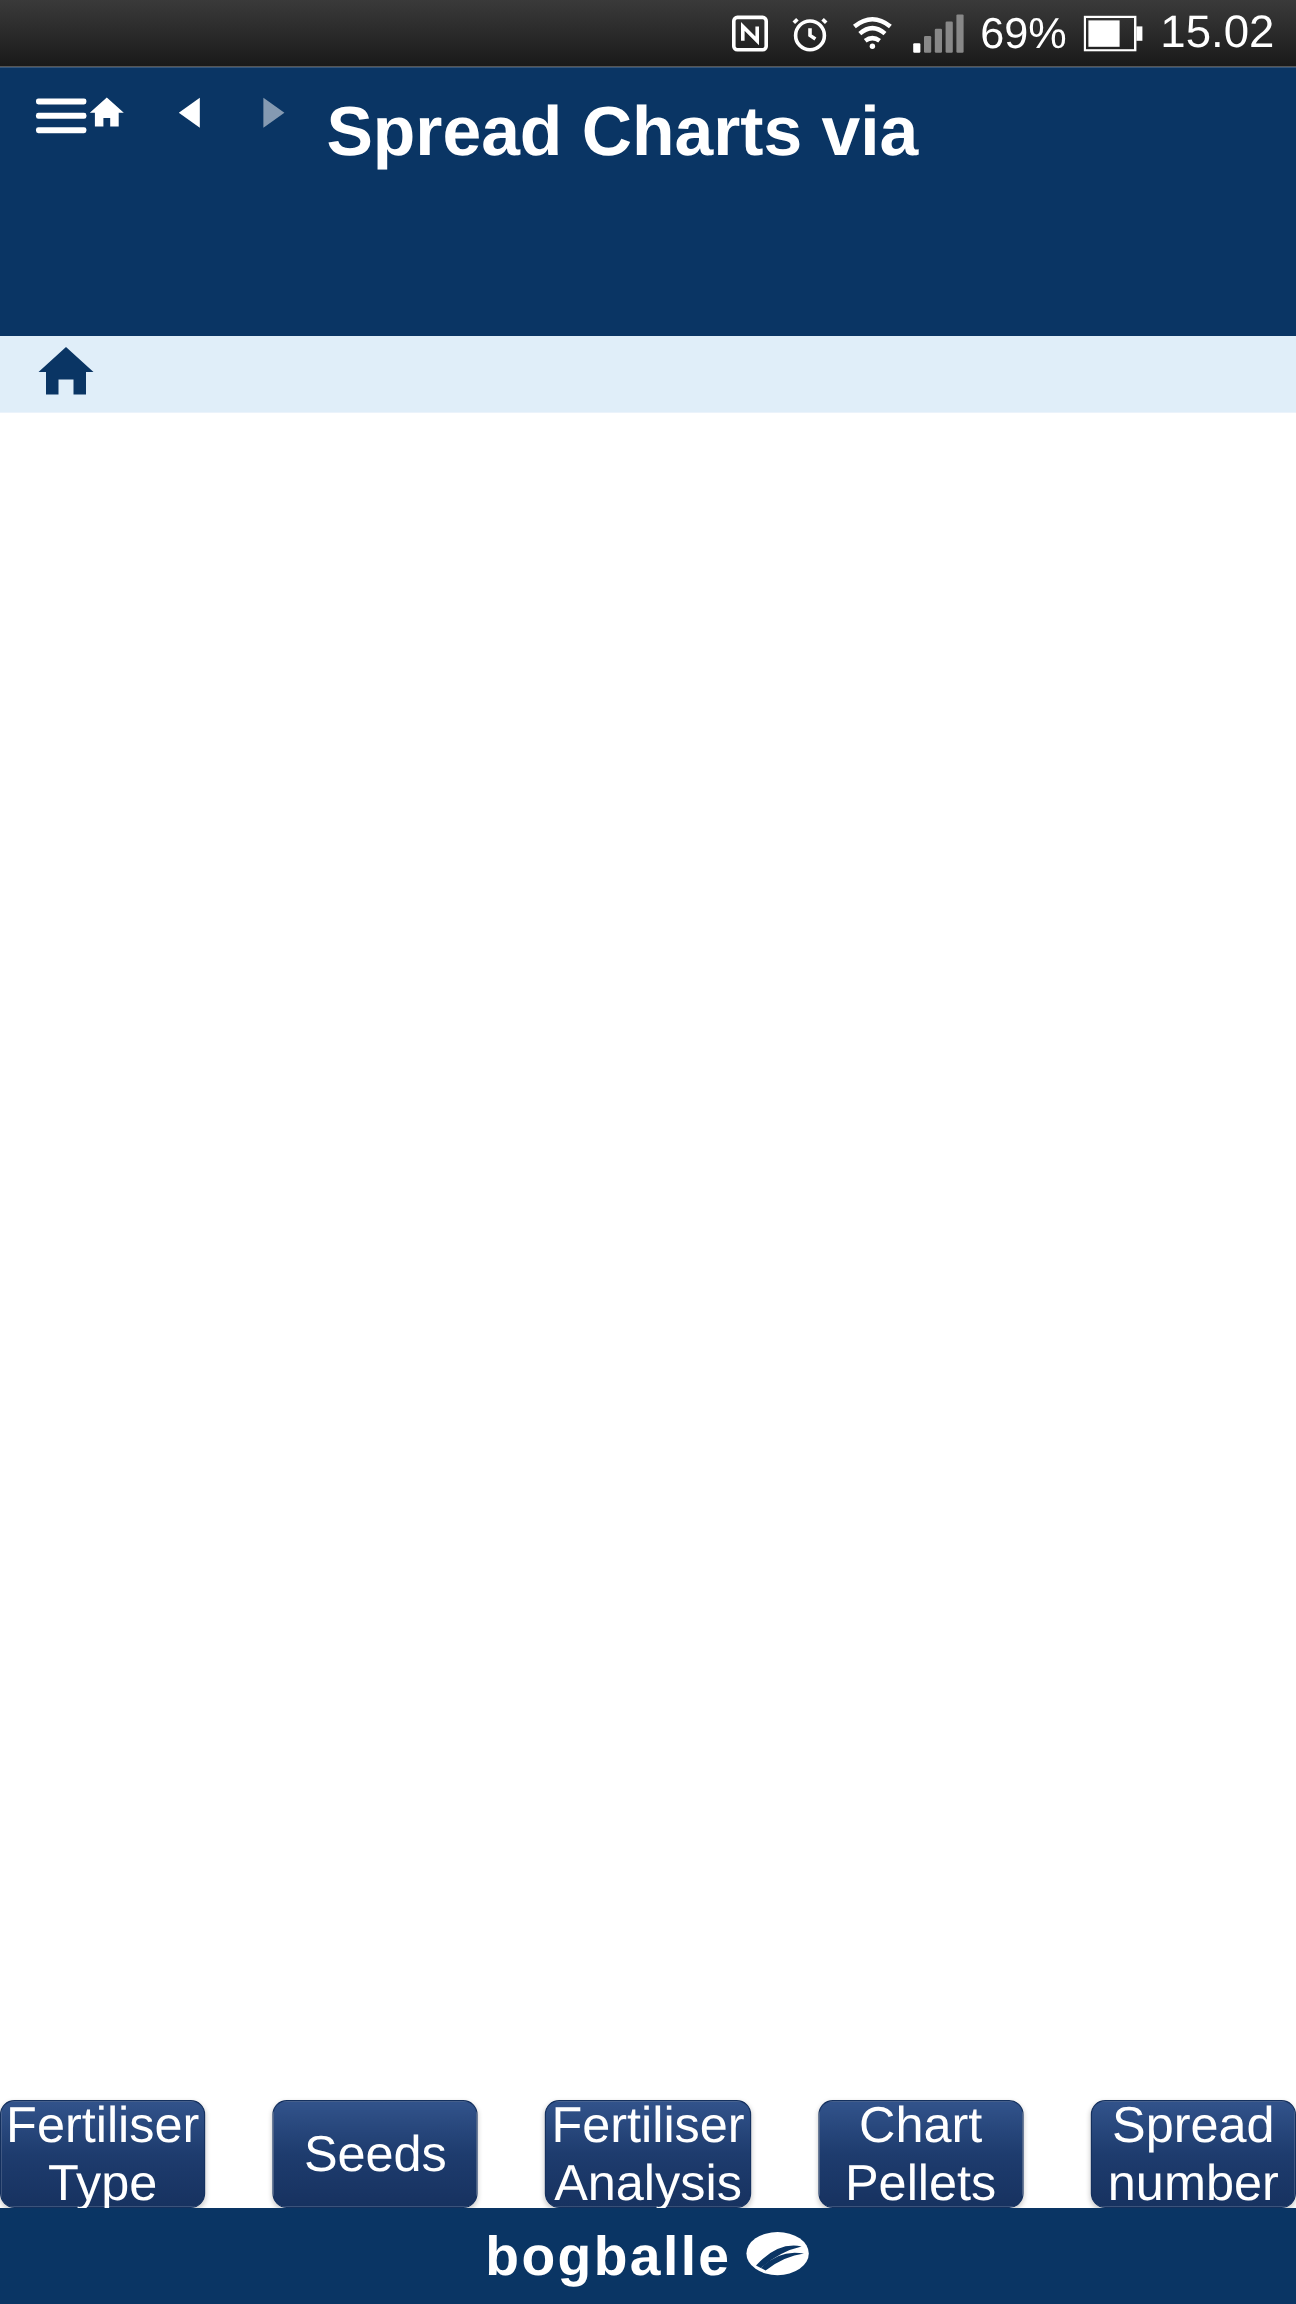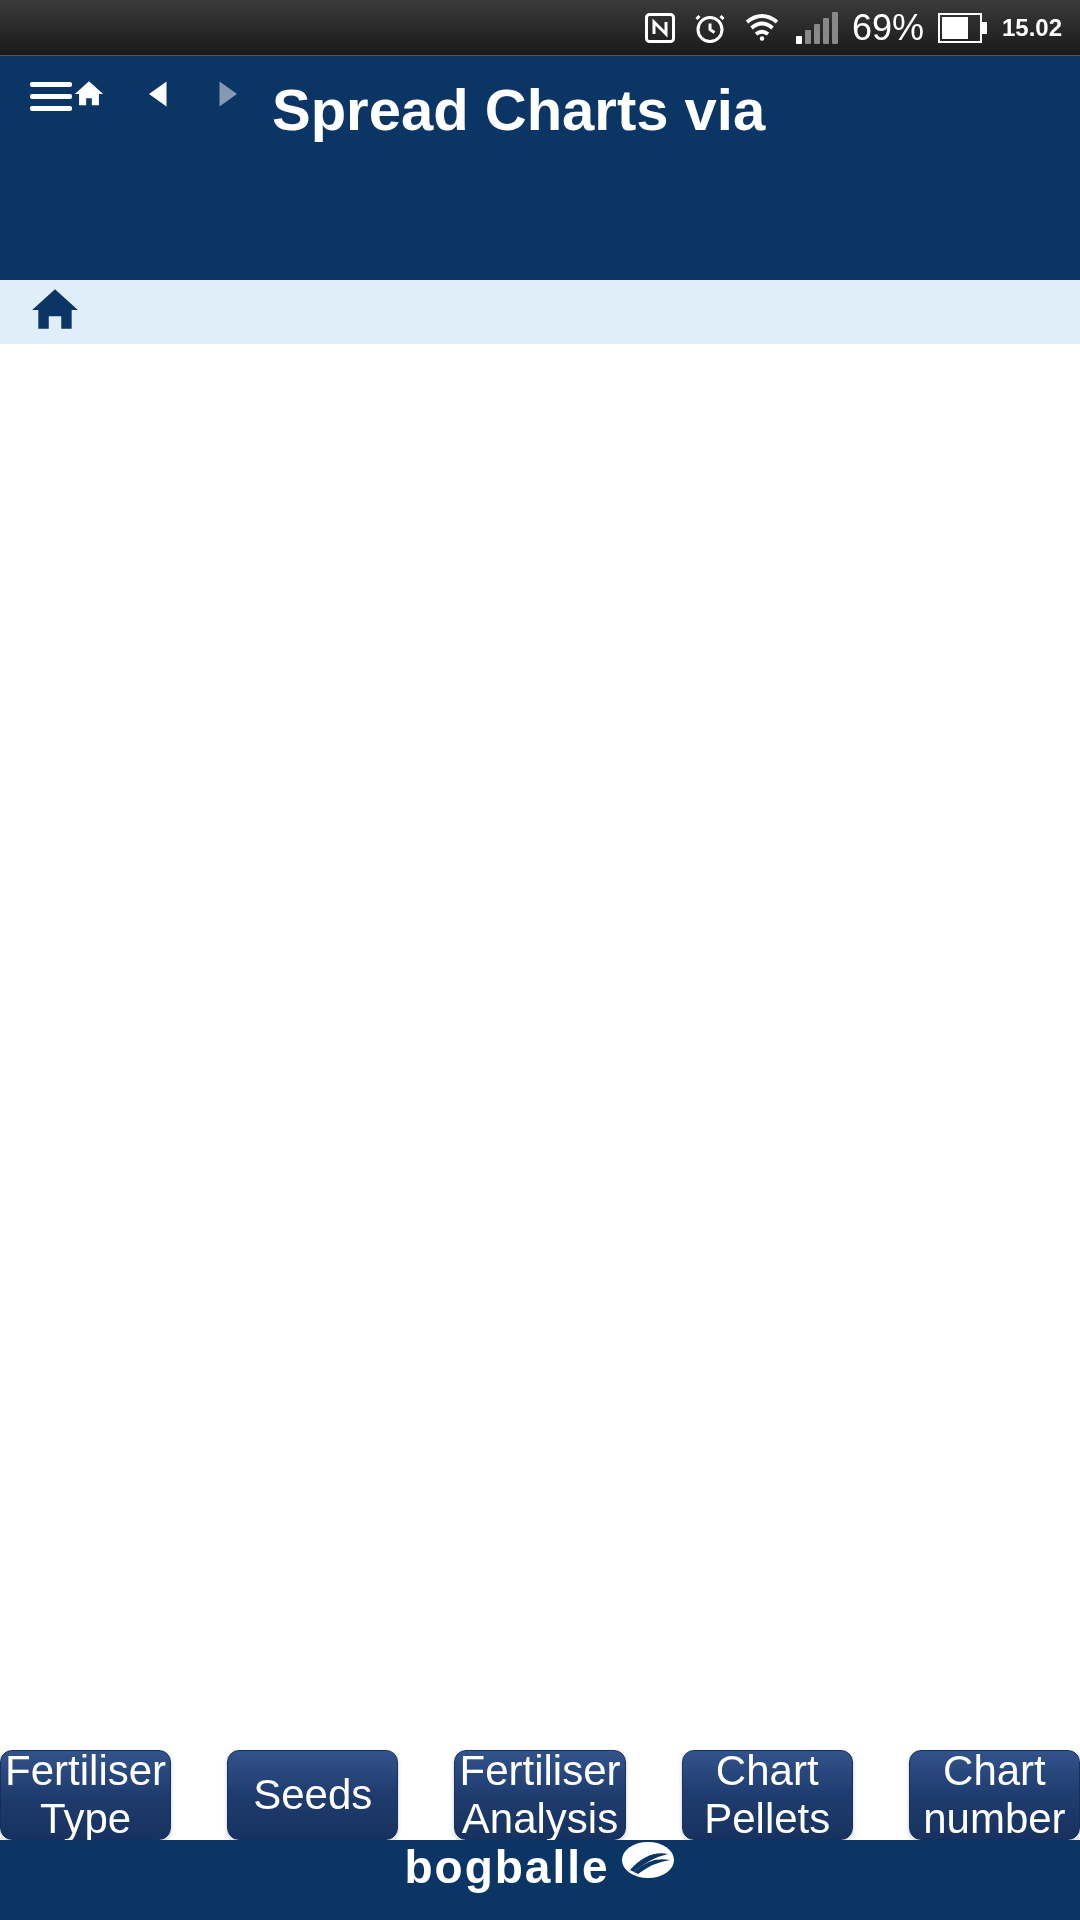--- a/index.html
+++ b/index.html
@@ -36,23 +36,22 @@
       display: flex;
       align-items: center;
     }
     
     .status-bar .battery-text {
       font-size: 36px;
       color: #ffffff;
     }
     
     .status-bar .time-text {
-      font-size: 24px;
-      color: #ffffff;
-      font-weight: bold;
+      font-size: 38px;
+      color: #ffffff;
     }
     
     
     .app-header {
       background: #0a3564;
       height: 224px;
       display: flex;
       flex-direction: row;
     }
     
@@ -134,21 +133,21 @@
       justify-content: center;
       cursor: pointer;
       box-shadow: 0 2px 4px rgba(0,0,0,0.2);
     }
     
     
     .footer {
       height: 80px;
       background: #0a3564;
       display: flex;
-      align-items: flex-start;
+      align-items: center;
       justify-content: center;
       gap: 10px;
     }
     
     .footer-logo-text {
       color: #ffffff;
       font-size: 46px;
       font-weight: bold;
       letter-spacing: 2px;
       font-family: 'Arial Black', Arial, sans-serif;
@@ -272,21 +271,21 @@
   <button class="menu-button">
     <span>Seeds</span>
   </button>
   <button class="menu-button">
     <span>Fertiliser Analysis</span>
   </button>
   <button class="menu-button">
     <span>Chart Pellets</span>
   </button>
   <button class="menu-button">
-    <span>Chart number</span>
+    <span>Spread number</span>
   </button>
 </div>
 
 <div class="footer">
   <span class="footer-logo-text">bogballe</span>
   <span class="footer-logo-icon">
     <svg width="56" height="40" viewBox="0 0 56 40">
         <ellipse cx="28" cy="20" rx="26" ry="18" fill="#fff"></ellipse>
         <path d="M10 30 Q28 10 48 14 Q30 18 14 32 Z" fill="#0a3564"></path>
         <path d="M14 32 Q30 16 50 20 Q34 22 18 34 Z" fill="#0a3564"></path>

